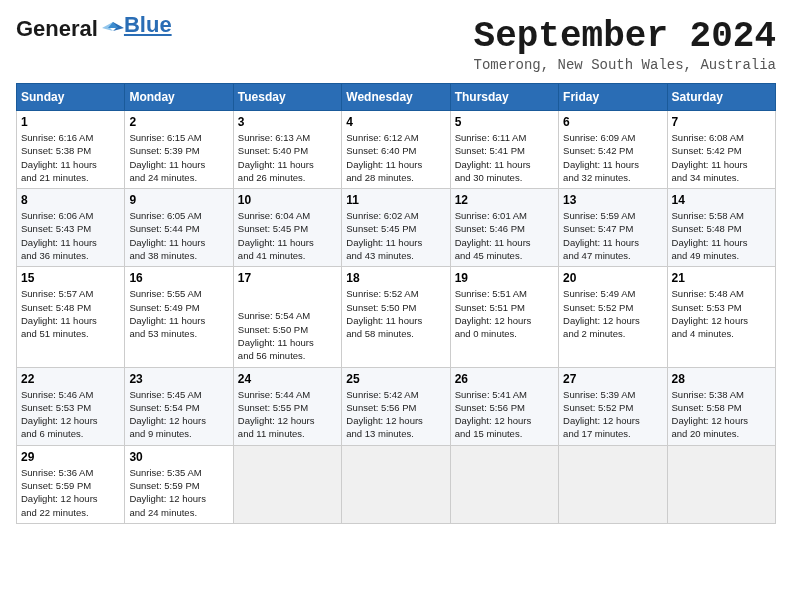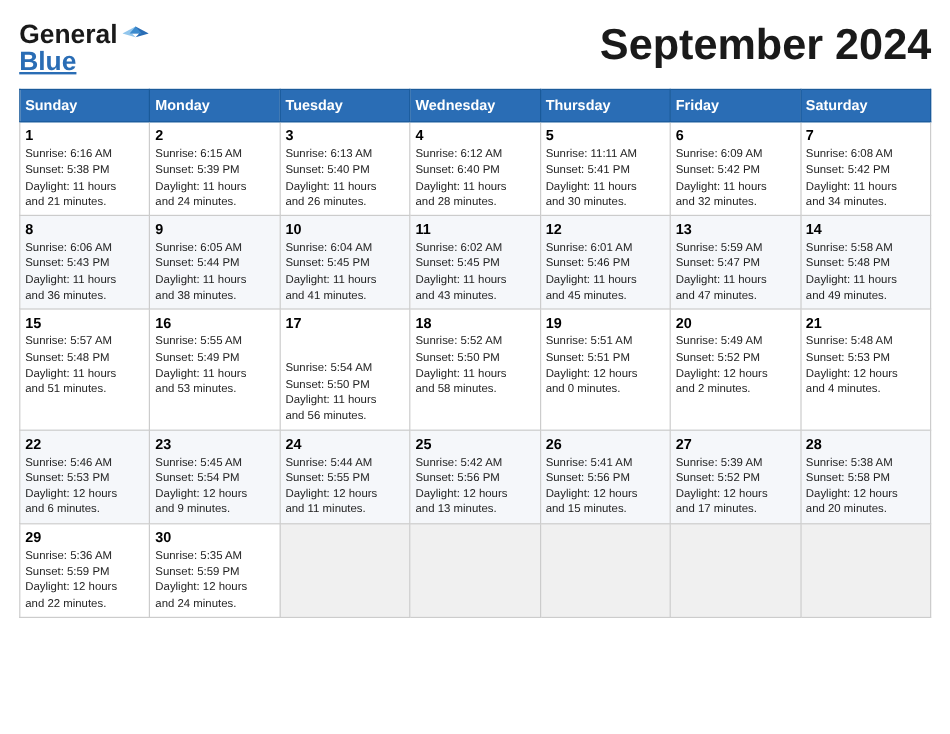--- a/index.html
+++ b/index.html
@@ -11,30 +11,31 @@
       padding: 16px;
     }
     .header-area {
       display: flex;
       align-items: flex-start;
       justify-content: space-between;
       margin-bottom: 10px;
     }
     .logo {
       display: flex;
-      flex-direction: column;
+      flex-direction: row;
       align-items: flex-start;
     }
     .logo-row {
       display: flex;
       align-items: center;
       gap: 4px;
     }
     .title-area {
       text-align: right;
+      font-family: Liberation Mono, monospace;
     }
     .month-title {
       font-size: 36px;
       font-weight: bold;
       color: #1a1a1a;
     }
     .subtitle {
       font-size: 14px;
       color: #555;
     }
@@ -87,20 +88,21 @@
       <span style="font-size:22px; font-weight:bold; color:#1a1a1a;">General</span>
       <svg width="22" height="22" viewBox="0 0 22 22">
         <polygon points="11,4 22,10 11,13 14,10 6,10" fill="#2a6db5"></polygon>
         <polygon points="11,4 0,10 11,13 8,10 16,10" fill="#4aa0e0" opacity="0.6"></polygon>
       </svg>
     </div>
     <span style="font-size:22px; font-weight:bold; color:#2a6db5; margin-top:-4px;text-decoration:underline;">Blue</span>
   </div>
   <div class="title-area">
     <div class="month-title">September 2024</div>
+    <div class="subtitle">Tomerong, New South Wales, Australia</div>
   </div>
 </div>
 
 <table class="calendar">
   <thead>
     <tr>
     <th>Sunday</th>
         <th>Monday</th>
         <th>Tuesday</th>
         <th>Wednesday</th>
@@ -134,21 +136,21 @@
         </td>
         <td>
           <span class="day-num">4</span>
           <div class="day-info" style="white-space: pre-line;">Sunrise: 6:12 AM
 Sunset: 6:40 PM
 Daylight: 11 hours
 and 28 minutes.</div>
         </td>
         <td>
           <span class="day-num">5</span>
-          <div class="day-info" style="white-space: pre-line;">Sunrise: 11:11 AM
+          <div class="day-info" style="white-space: pre-line;">Sunrise: 6:11 AM
 Sunset: 5:41 PM
 Daylight: 11 hours
 and 30 minutes.</div>
         </td>
         <td>
           <span class="day-num">6</span>
           <div class="day-info" style="white-space: pre-line;">Sunrise: 6:09 AM
 Sunset: 5:42 PM
 Daylight: 11 hours
 and 32 minutes.</div>

